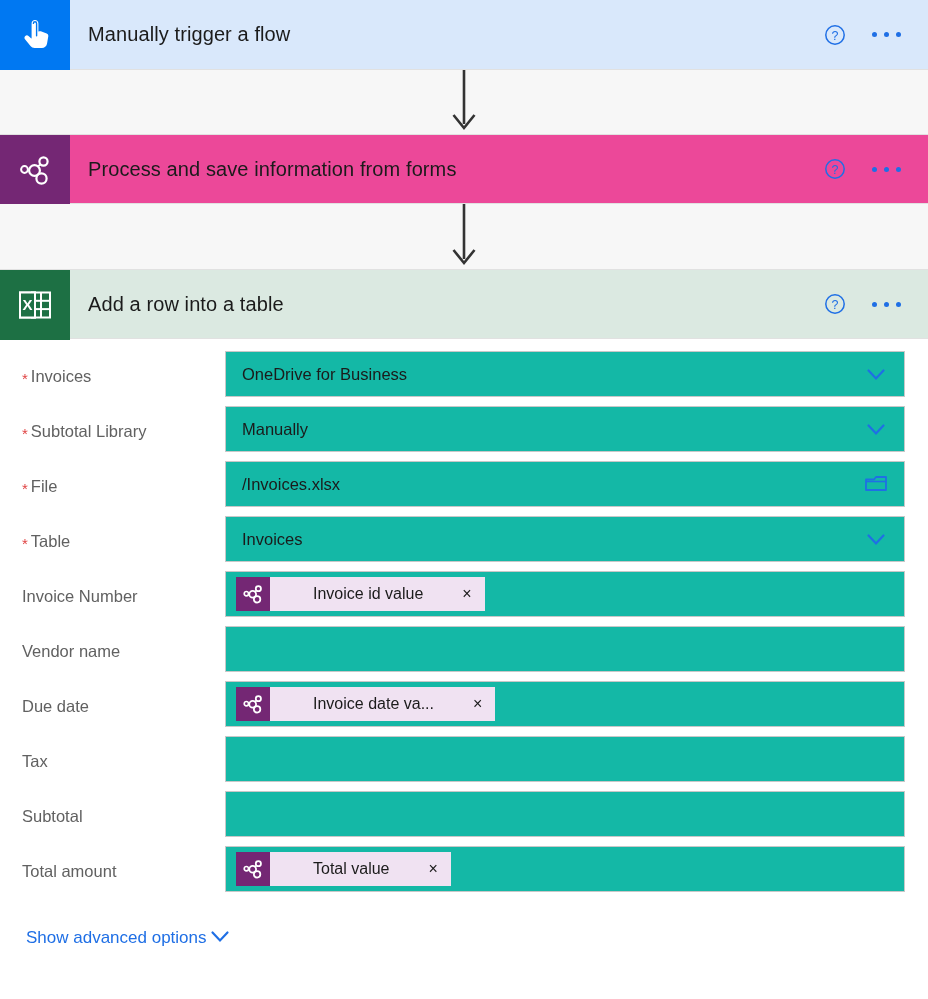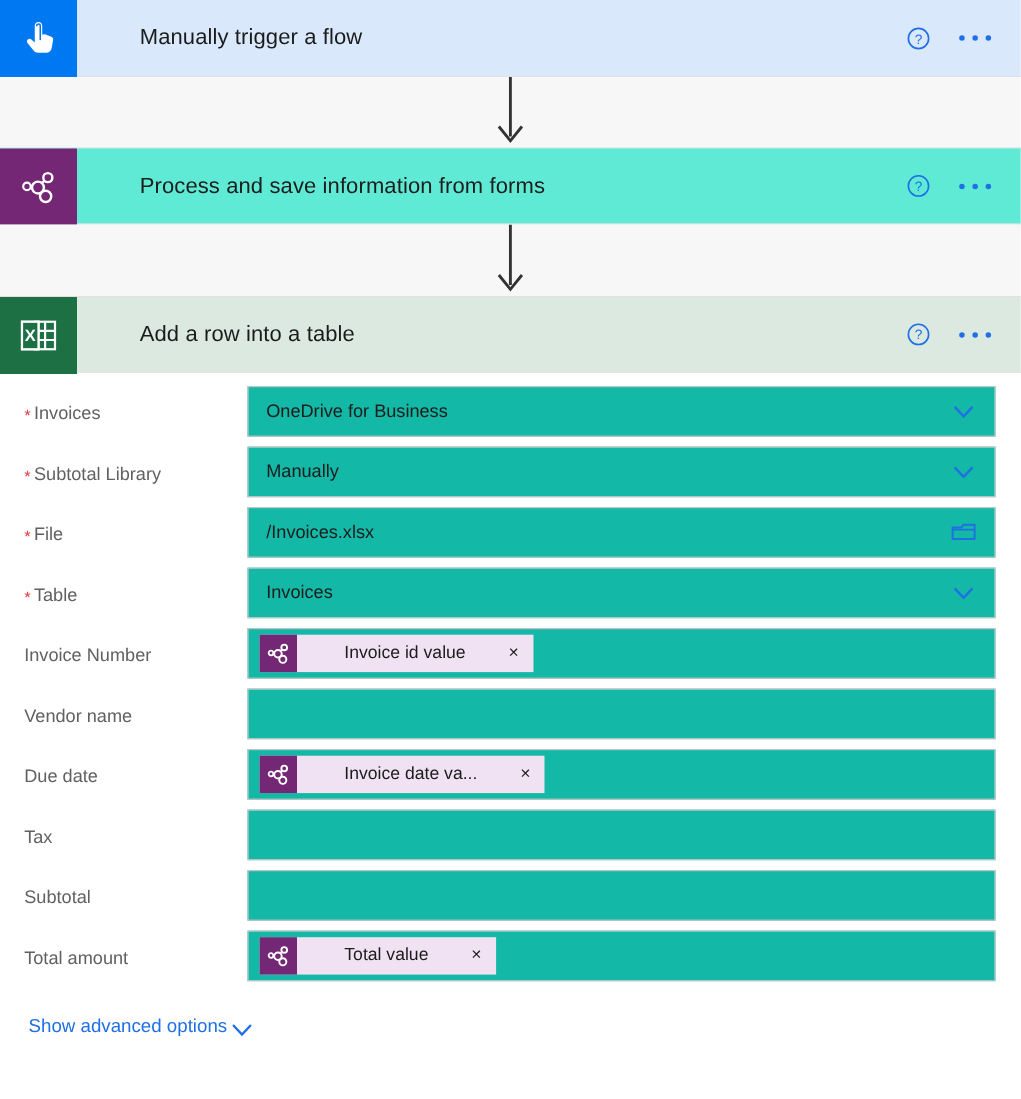--- a/index.html
+++ b/index.html
@@ -36,21 +36,21 @@
   
   .card-head {
     display: flex;
     align-items: stretch;
     width: 928px;
     height: 70px;
     border-top: 1px solid #e1e1e1;
     border-bottom: 1px solid #e1e1e1;
   }
   .card-head.trigger { background: #d9e8fb; border-top: none; }
-  .card-head.aibuilder { background: #5eead4; text-align: right; }
+  .card-head.aibuilder { background: #ec4899; text-align: right; }
   .card-head.excel    { background: #dbe9e1; }
 
   .card-icon {
     width: 70px;
     height: 70px;
     flex: 0 0 70px;
     display: flex;
     align-items: center;
     justify-content: center;
   }
@@ -61,21 +61,20 @@
   .card-title {
     flex: 1 1 auto;
     display: flex;
     align-items: center;
     padding-left: 18px;
     font-size: 20px;
     color: #1b1b1b;
     letter-spacing: .1px;
     white-space: nowrap;
     overflow: hidden;
-    margin-left: 39px;
   }
 
   .card-actions {
     flex: 0 0 auto;
     display: flex;
     align-items: center;
     gap: 16px;
     padding-right: 20px;
   }
   .help-btn {
@@ -179,21 +178,21 @@
     color: #1b1b1b;
     padding-right: 13px;
     cursor: pointer;
     line-height: 1;
     font-family: "Liberation Sans", sans-serif;
   }
 
   
   .adv-row {
     display: flex;
-    align-items: flex-start;
+    align-items: center;
     padding-left: 26px;
     padding-top: 22px;
     cursor: pointer;
     width: max-content;
   }
   .adv-label {
     font-size: 17px;
     color: #1f6fe5;
   }
 </style>

